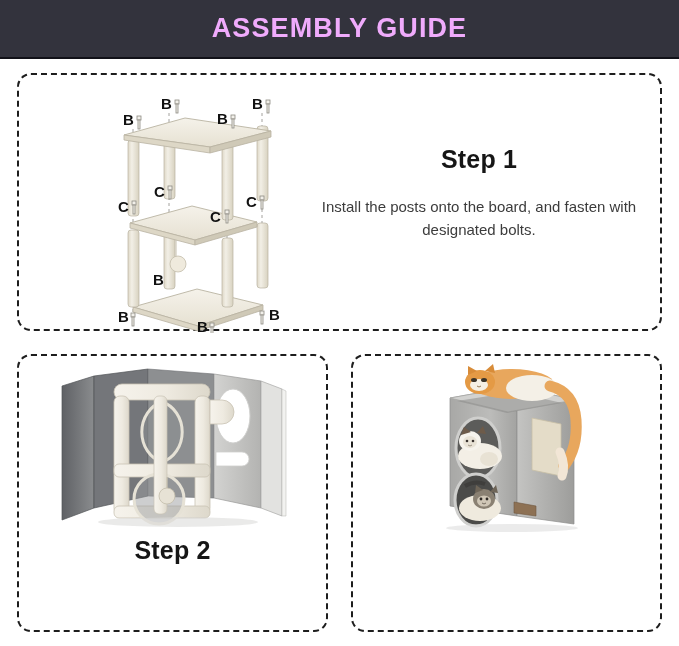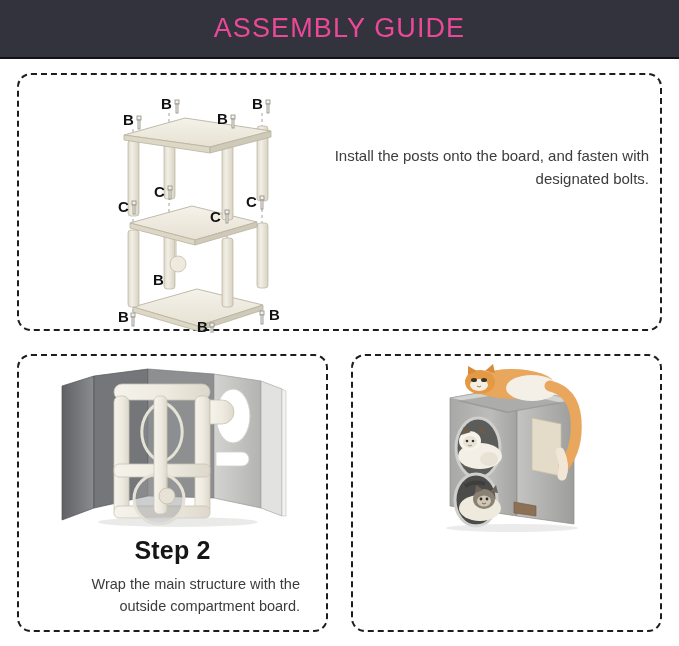--- a/index.html
+++ b/index.html
@@ -19,23 +19,23 @@
   
   .header {
     height: 57px;
     background: #33333d;
     display: flex;
     align-items: center;
     justify-content: center;
     border-bottom: 2px solid #111118;
   }
   .header-title {
-    color: #ec4899;
+    color: #f0abfc;
     font-size: 27px;
-    font-weight: normal;
+    font-weight: bold;
     letter-spacing: 1.1px;
   }
 
   
   .panel {
     border: 2px dashed #1d1d1d;
     border-radius: 14px;
     background: #ffffff;
     box-sizing: border-box;
     position: relative;
@@ -72,21 +72,21 @@
   .step-head {
     font-size: 25px;
     font-weight: bold;
     color: #161616;
     text-align: center;
     letter-spacing: .2px;
   }
   .step-body {
     font-size: 14.5px;
     color: #3c3c3c;
-    text-align: right;
+    text-align: center;
     line-height: 1.5;
   }
 
   .step1-text {
     position: absolute;
     left: 290px;
     top: 70px;
     width: 340px;
   }
   .step1-text .step-head { margin-bottom: 22px; }
@@ -246,20 +246,21 @@
 
         <text class="label-letter" x="56" y="202">B</text>
         <text class="label-letter" x="21" y="239">B</text>
         <text class="label-letter" x="172" y="237">B</text>
         <text class="label-letter" x="100" y="249">B</text>
       </g>
     </svg>
   </div>
 
   <div class="step1-text">
+    <div class="step-head">Step 1</div>
     <div class="step-body">Install the posts onto the board, and fasten with designated bolts.</div>
   </div>
 </div>
 
 <div class="bottom-row">
 
   <div class="panel bottom-panel">
     <div class="art">
       <svg width="290" height="178" viewBox="0 0 290 178" xmlns="http://www.w3.org/2000/svg" style="margin:0 auto;">
         <defs>
@@ -312,21 +313,20 @@
 
         <line x1="139" y1="121" x2="139" y2="134" stroke="#c6c0ae" stroke-width="1"></line>
         <circle cx="139" cy="140" r="8" fill="#e7e2d5" stroke="#c3bdab" stroke-width="0.8"></circle>
 
         <path d="M182,44 h12 a12,12 0 0 1 0,24 h-12 z" fill="url(#frameG)" stroke="#c9c3b4" stroke-width="0.8"></path>
 
         <ellipse cx="150" cy="166" rx="80" ry="5" fill="#dcdcda" opacity="0.6"></ellipse>
       </svg>
     </div>
     <div class="step-head">Step 2</div>
-    <div class="step-body">Wrap the main structure with the outside compartment board.</div>
   </div>
 
   <div class="panel bottom-panel">
     <div class="art">
       <svg width="290" height="178" viewBox="0 0 290 178" xmlns="http://www.w3.org/2000/svg" style="margin:0 auto;">
         <defs>
           <linearGradient id="boxFront" x1="0" y1="0" x2="1" y2="0">
             <stop offset="0%" stop-color="#a8a8a6"></stop>
             <stop offset="60%" stop-color="#bcbcba"></stop>
             <stop offset="100%" stop-color="#a3a3a1"></stop>

